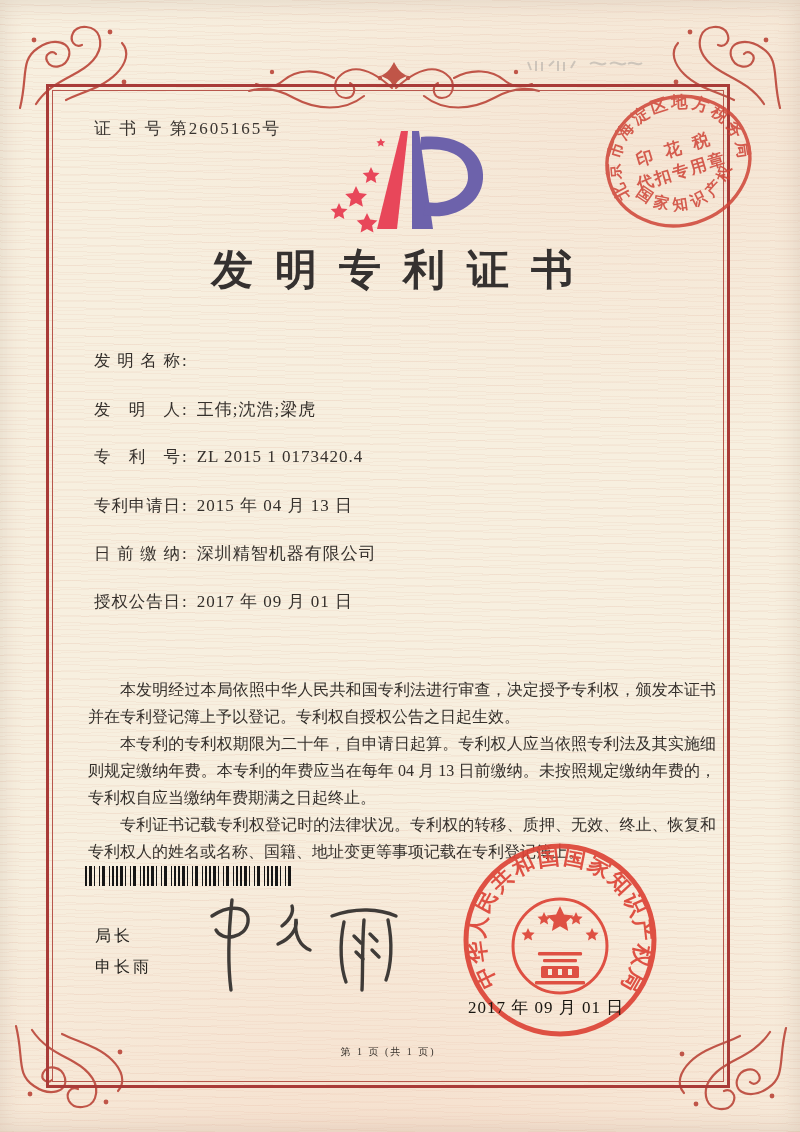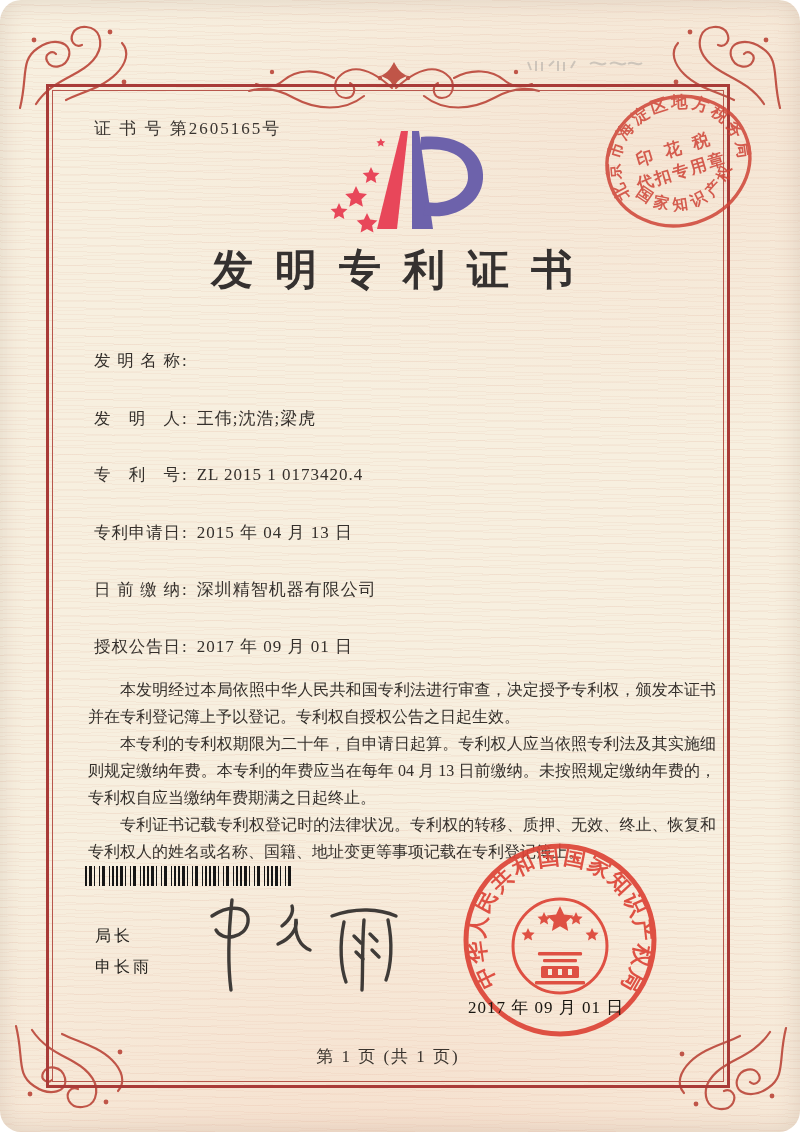--- a/index.html
+++ b/index.html
@@ -10,21 +10,20 @@
   }
   .paper{
     position:relative;width:800px;height:1132px;overflow:hidden;
     background-color:#f7efdf;
     background-image:
       radial-gradient(130% 60% at 50% 108%, rgba(243,198,176,0.45), rgba(243,198,176,0) 62%),
       radial-gradient(120% 45% at 85% 12%, rgba(240,205,185,0.30), rgba(240,205,185,0) 60%),
       repeating-linear-gradient(2deg, rgba(213,150,126,0.10) 0 1px, rgba(0,0,0,0) 1px 7px),
       repeating-linear-gradient(-2deg, rgba(213,150,126,0.08) 0 1px, rgba(0,0,0,0) 1px 9px);
     box-shadow: inset 0 0 26px rgba(120,90,70,0.18);
-    border-radius: 21px;
   }
   
   .frame{
     position:absolute;left:46px;top:84px;width:684px;height:1004px;
     border:3px solid #a93b38;box-sizing:border-box;
   }
   .frame-inner{position:absolute;inset:3px;border:1px solid #b8564c;}
   
   .fl{position:absolute;pointer-events:none;}
   .fl.tl{left:14px;top:12px;}
@@ -37,21 +36,21 @@
     position:absolute;left:94px;top:117px;
     font-size:17px;letter-spacing:2px;color:#3a3531;
   }
   .logo{position:absolute;left:325px;top:127px;}
   .title{
     position:absolute;left:46px;top:242px;width:692px;
     text-align:center;font-size:42px;font-weight:600;
     letter-spacing:22px;text-indent:22px;color:#353130;margin:0;
   }
   
-  .fields{position:absolute;left:94px;top:350px;display:flex;flex-direction:column;gap:33px;}
+  .fields{position:absolute;left:94px;top:350px;display:flex;flex-direction:column;gap:24px;}
   .row{height:24px;font-size:17px;color:#35302c;display:flex;align-items:baseline;}
   .flabel{
     display:inline-block;width:86px;font-size:16.5px;
     text-align:justify;text-align-last:justify;text-justify:inter-character;
   }
   .fcolon{margin:0 10px 0 2px;}
   .fvalue{letter-spacing:1px;}
   
   .bodytext{position:absolute;left:88px;top:664px;width:628px;margin-top:12px;}
   .bodytext p{
@@ -78,21 +77,21 @@
   .seal-round{position:absolute;left:460px;top:840px;z-index:2;opacity:0.92;}
   .seal-date{
     position:absolute;left:468px;top:996px;width:200px;z-index:4;
     font-size:17px;letter-spacing:1px;color:#17140f;
   }
   .seal-oval{position:absolute;left:583px;top:74px;z-index:3;transform:rotate(-17deg);opacity:0.85;}
   .bleed{position:absolute;left:524px;top:56px;opacity:0.55;}
   
   .footer{
     position:absolute;left:46px;top:1045px;width:684px;text-align:center;
-    font-size:17px;letter-spacing:2px;color:#3a342e;
+    font-size:10px;letter-spacing:2px;color:#3a342e;
   }
 </style>
 </head>
 <body>
 
 <div class="paper">
 
   <svg width="0" height="0" style="position:absolute">
     <defs>
       <g id="fl-corner" fill="none" stroke="#c05548" stroke-width="2.2" stroke-linecap="round">

